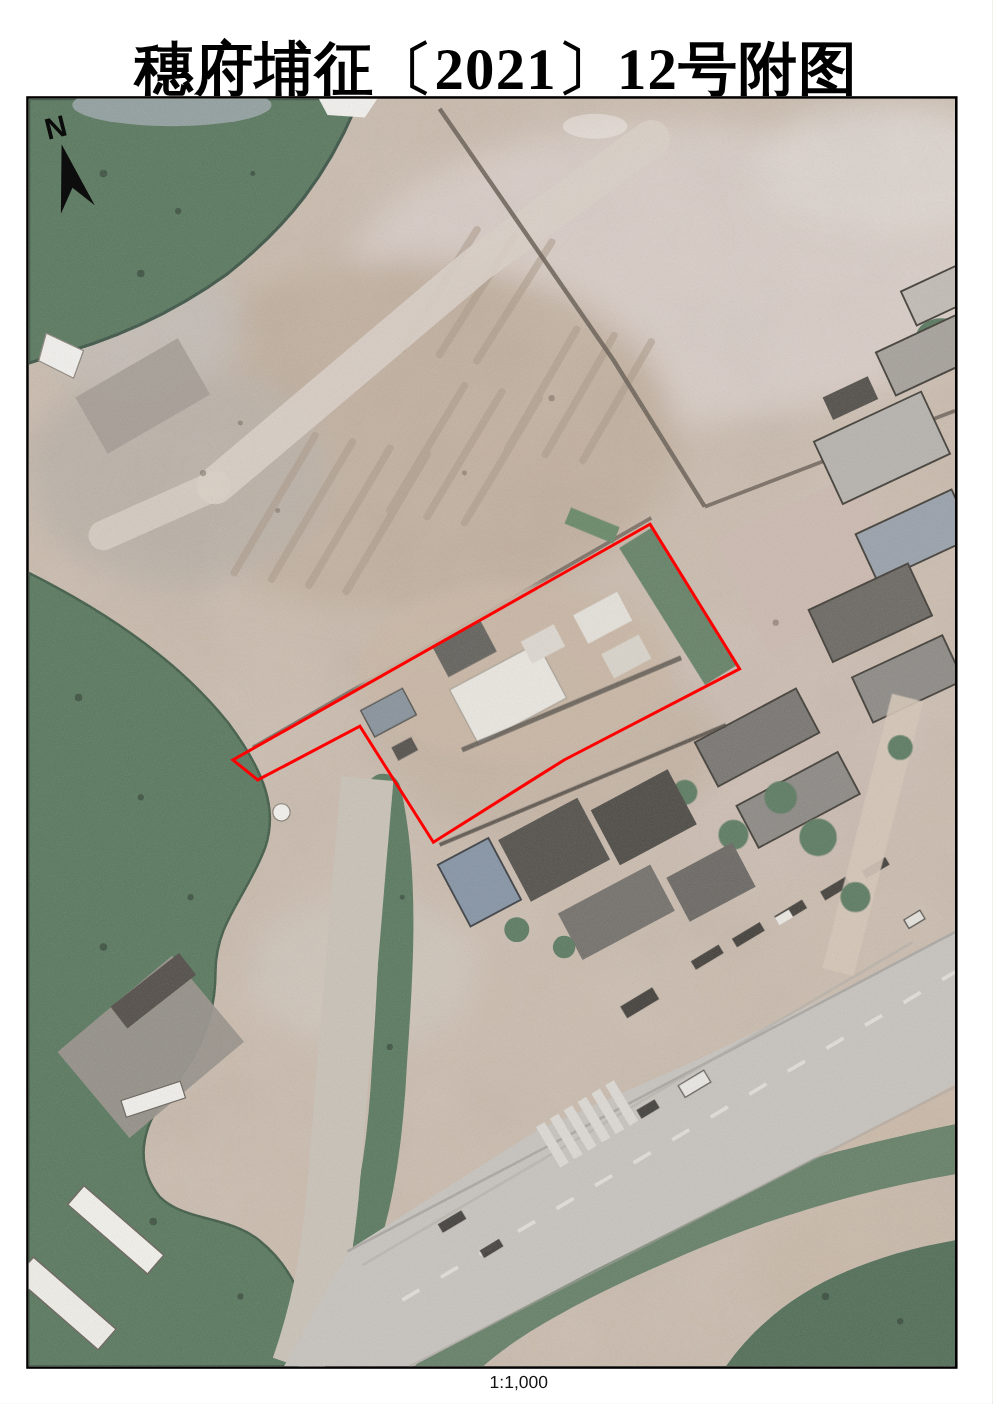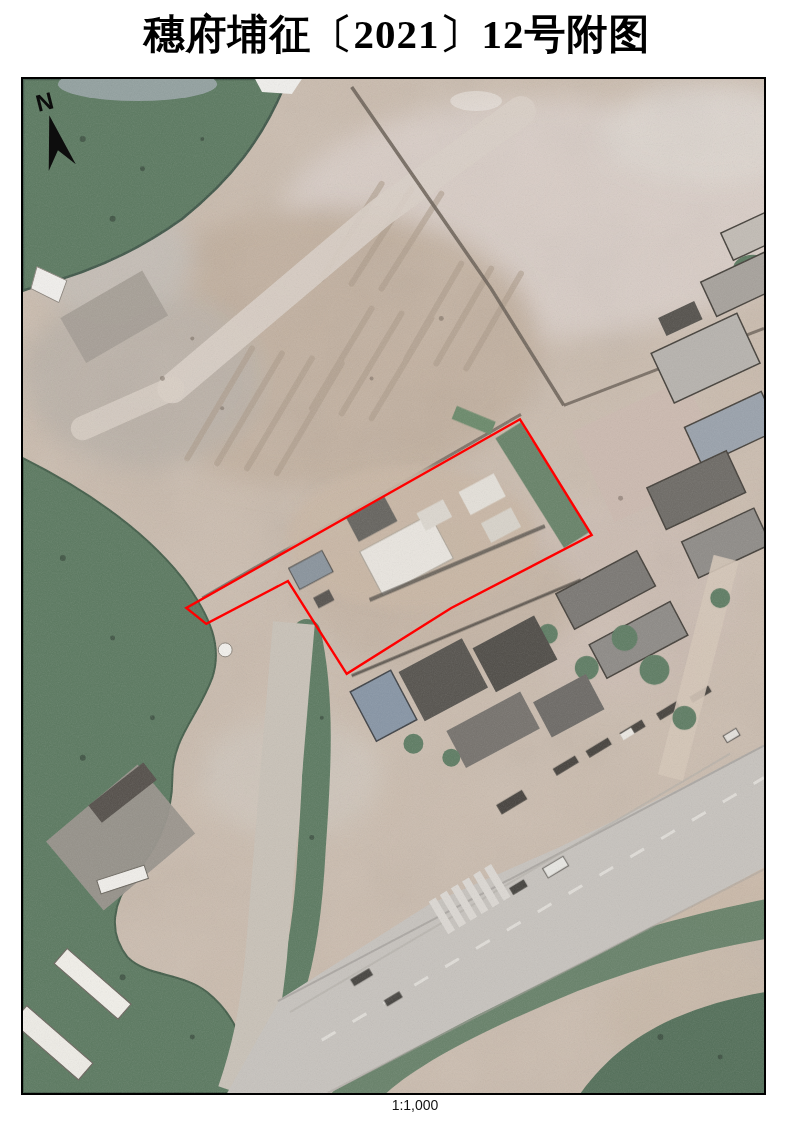--- a/index.html
+++ b/index.html
@@ -1,20 +1,20 @@
 <!DOCTYPE html>
 <html><head>
 <meta charset="utf-8">
 <style>
   html,body{margin:0;padding:0;background:#ffffff;}
   body{width:794px;height:1123px;position:relative;overflow:hidden;
        font-family:"Liberation Sans","DejaVu Sans",sans-serif;}
-  .page-title{position:absolute;left:0;top:7px;width:794px;text-align:center;
+  .page-title{position:absolute;left:0;top:24px;width:794px;text-align:center;
        font-family:"Liberation Serif","DejaVu Serif",serif;
-       font-size:41px;font-weight:700;color:#000;letter-spacing:1px;white-space:nowrap;}
+       font-size:47px;font-weight:700;color:#000;letter-spacing:1px;white-space:nowrap;}
   .map-frame{position:absolute;left:21px;top:77px;width:745px;height:1018px;
        border:2px solid #000;box-sizing:border-box;background:#cbbcae;}
   .map-frame svg{display:block;width:741px;height:1014px;}
   .scale-label{position:absolute;left:0;top:1097px;width:794px;text-align:center;
        font-size:14px;color:#111;transform:translateX(18px);}
 </style>
 </head>
 <body>
 
 <div class="page-title">穗府埔征〔2021〕12号附图</div>

